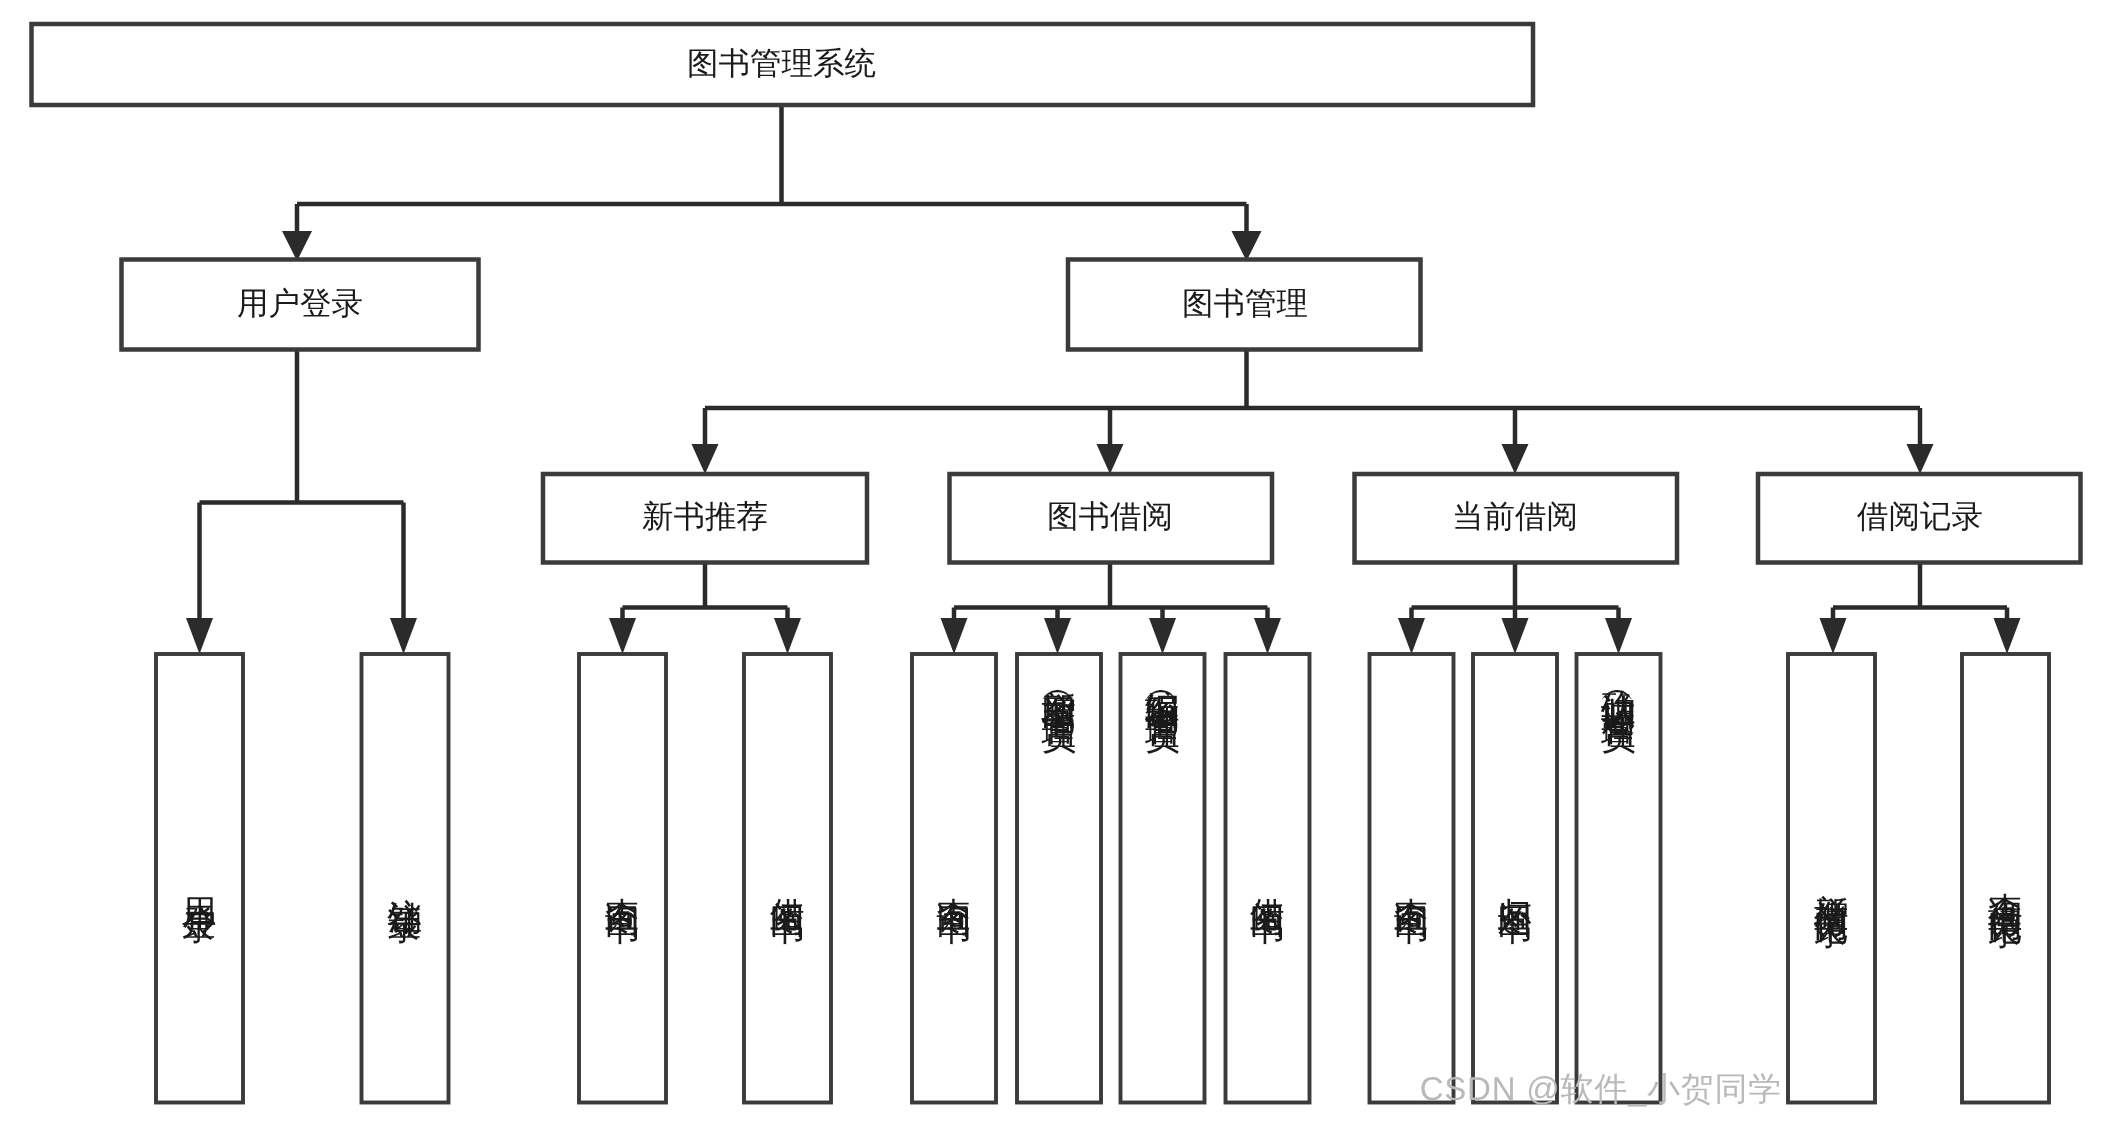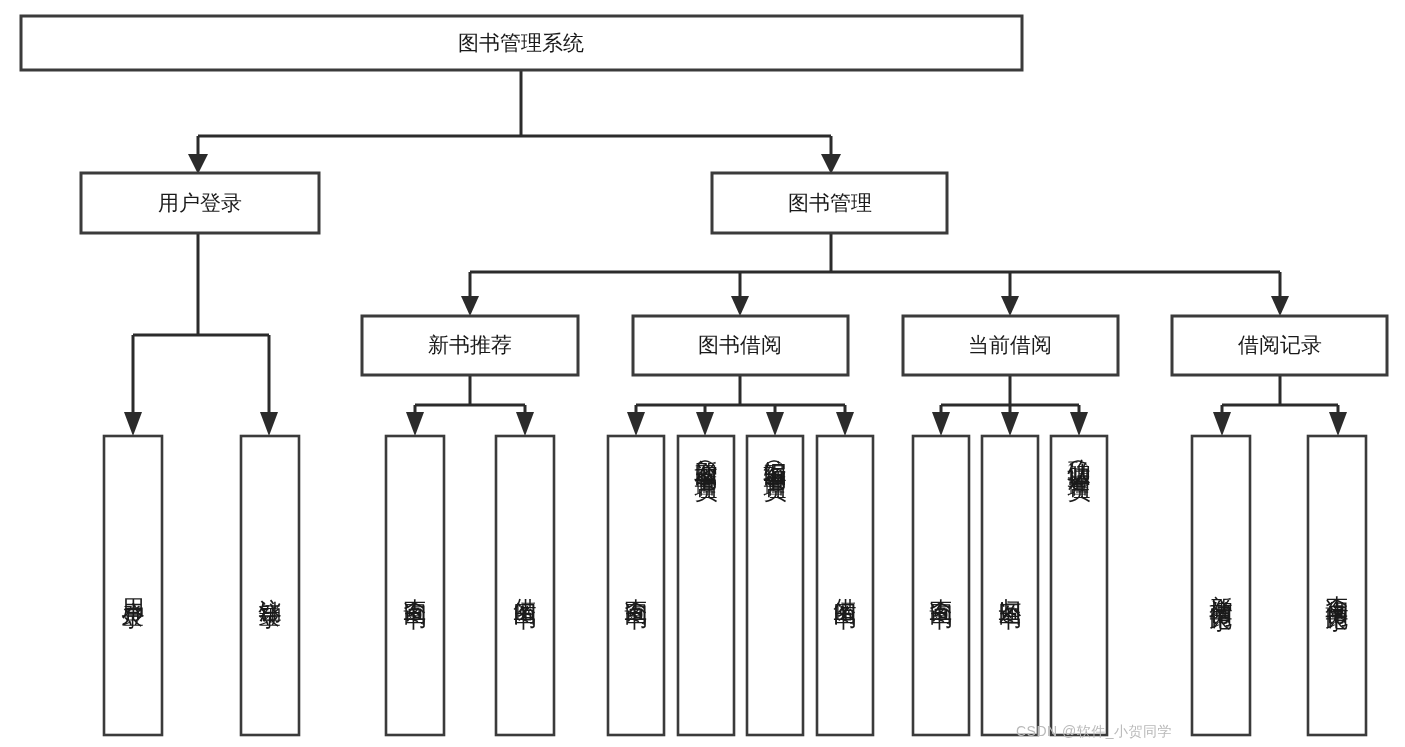--- a/index.html
+++ b/index.html
@@ -12,20 +12,21 @@
     height: 747px;
     font-family: "Liberation Sans", "DejaVu Sans", sans-serif;
     overflow: hidden;
     position: relative;
   }
   #diagram-root {
     position: relative;
     width: 1180px;
     height: 747px;
     background: #ffffff;
+    padding-left: 16px;
   }
   svg.diagram-svg {
     position: absolute;
     left: 0;
     top: 0;
     width: 1405px;
     height: 747px;
   }
   .node-box {
     fill: #ffffff;
@@ -73,21 +74,21 @@
     letter-spacing: 3px;
     color: #1a1a1a;
     white-space: nowrap;
     text-align: left;
   }
   .watermark {
     position: absolute;
     right: 8px;
     bottom: 6px;
     font-family: "Liberation Sans", "DejaVu Sans", sans-serif;
-    font-size: 14px;
+    font-size: 22px;
     color: #b9b9b9;
     letter-spacing: 0.5px;
     white-space: nowrap;
   }
 </style>
 </head>
 <body>
 
 <div id="diagram-root">
 

